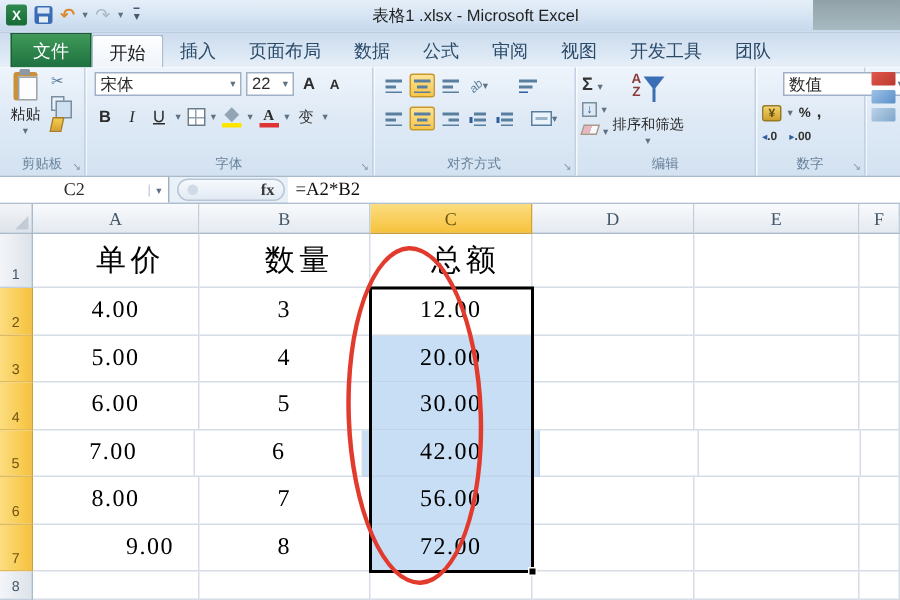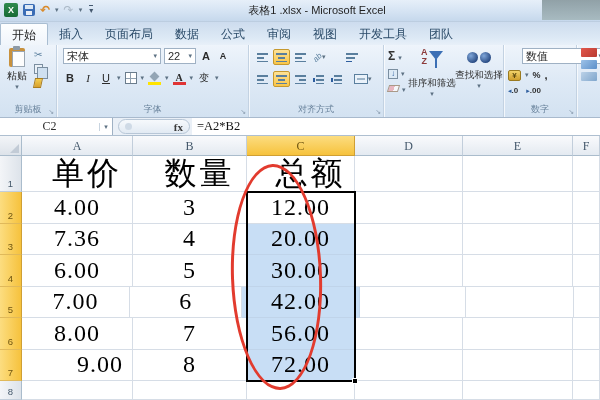--- a/index.html
+++ b/index.html
@@ -132,23 +132,23 @@
     border-left:9px solid transparent; border-bottom:9px solid #c2cbd6; }
   .colhdr { height:20px; background:linear-gradient(180deg,#f9fafc,#e4eaf1); border-right:1px solid #c2cedb; border-bottom:1px solid #aabccc;
     text-align:center; line-height:20px; font-family:"Liberation Serif",serif; font-size:12px; color:#44586b; }
   .colhdr.sel { background:linear-gradient(180deg,#fcdd80,#f6c23d); border-right:1px solid #cf9f34; border-bottom:1px solid #cf9f34; color:#6e5410; }
   .grow { display:flex; height:31.5px; }
   .grow.r1 { height:36px; } .grow.r8 { height:19px; }
   .rowhdr { width:22px; background:linear-gradient(90deg,#f3f5f8,#dde3ea); border-right:1px solid #aabccc; border-bottom:1px solid #c2cedb;
     text-align:center; font-size:9.5px; color:#44586b; display:flex; align-items:flex-end; justify-content:center; padding-bottom:2px; }
   .rowhdr.sel { background:linear-gradient(90deg,#fcdd80,#f6c23d); border-right:1px solid #cf9f34; border-bottom:1px solid #e0b95a; color:#6e5410; }
   .cell { border-right:1px solid #d6dde6; border-bottom:1px solid #d6dde6; text-align:center;
-    font-family:"Liberation Serif","DejaVu Serif",serif; font-size:24px; color:#000; display:flex; align-items:center; justify-content:center;
+    font-family:"Liberation Serif","DejaVu Serif",serif; font-size:16px; color:#000; display:flex; align-items:center; justify-content:center;
     letter-spacing:1px; overflow:hidden; white-space:nowrap; }
-  .grow.r1 .cell { font-size:32px; letter-spacing:3px;padding-left:20px; }
+  .grow.r1 .cell { font-size:20px; letter-spacing:3px;padding-left:20px; }
   .cell.bluesel { background:#c8def5; border-right-color:#c0d4ea; border-bottom-color:#c0d4ea; }
   .cell.activecell { background:#fff; }
 
   .sel-border { position:absolute; left:246px; top:55px; width:110px; height:191px; border:2px solid #000; pointer-events:none; }
   .fill-handle { position:absolute; left:352px; top:242px; width:6px; height:6px; background:#000; border:1px solid #fff; }
 
   .ellipse { position:absolute; left:231px; top:164px; width:91px; height:226px; border:3px solid #e23b2e; border-radius:50%;
     transform:rotate(-2deg); pointer-events:none; z-index:30; }
 </style>
 </head>
@@ -162,20 +162,21 @@
     <span class="undo-ic">↶</span>
     <span class="mini-dd">▾</span>
     <span class="redo-ic">↷</span>
     <span class="mini-dd">▾</span>
     <span class="qat-custom">▾</span>
   </div>
   <div class="win-title">表格1 .xlsx - Microsoft Excel</div>
 </div>
 
 <div class="tabrow">
+    <div class="tab file">文件</div>
     <div class="tab active">开始</div>
     <div class="tab">插入</div>
     <div class="tab">页面布局</div>
     <div class="tab">数据</div>
     <div class="tab">公式</div>
     <div class="tab">审阅</div>
     <div class="tab">视图</div>
     <div class="tab">开发工具</div>
     <div class="tab">团队</div>
   </div>
@@ -280,25 +281,21 @@
     </div>
     <div class="bigbtn" style="left:24px;width:48px;">
       <div class="sort-ic" style="margin:0 auto;">
         <span class="az">A<br>Z</span>
           <span class="fun"></span>
           <span class="stem"></span>
       </div>
       <div class="lbl">排序和筛选</div>
       <div class="dd">▾</div>
     </div>
-    <div class="bigbtn" style="left:71px;width:48px;">
-      <div class="bino-ic" style="margin:0 auto;"></div>
-      <div class="lbl">查找和选择</div>
-      <div class="dd">▾</div>
-    </div>
+    <div class="grp-label">编辑</div>
   </div>
 
   <div class="grp" style="left:504px;width:73px;">
     <div class="inbox" style="position:absolute;left:4px;top:3px;width:84px;margin-left:14px;">
       <span style="flex:1;">数值</span>
       <span class="dd">▾</span>
     </div>
     <div style="position:absolute;left:4px;top:24px;display:flex;gap:4px;align-items:center;">
       <span class="acct-ic">¥</span>
       <span class="dd">▾</span>
@@ -358,21 +355,21 @@
         <div class="rowhdr sel">2</div>
         <div class="cell" style="width: 111px;">4.00</div>
         <div class="cell" style="width: 114px;">3</div>
         <div class="cell activecell" style="width: 108px;">12.00</div>
         <div class="cell" style="width: 108px;"></div>
         <div class="cell" style="width: 110px;"></div>
         <div class="cell" style="width: 27px;"></div>
       </div>
       <div class="grow">
         <div class="rowhdr sel">3</div>
-        <div class="cell" style="width: 111px;">7.36</div>
+        <div class="cell" style="width: 111px;">5.00</div>
         <div class="cell" style="width: 114px;">4</div>
         <div class="cell bluesel" style="width: 108px;">20.00</div>
         <div class="cell" style="width: 108px;"></div>
         <div class="cell" style="width: 110px;"></div>
         <div class="cell" style="width: 27px;"></div>
       </div>
       <div class="grow">
         <div class="rowhdr sel">4</div>
         <div class="cell" style="width: 111px;">6.00</div>
         <div class="cell" style="width: 114px;">5</div>

